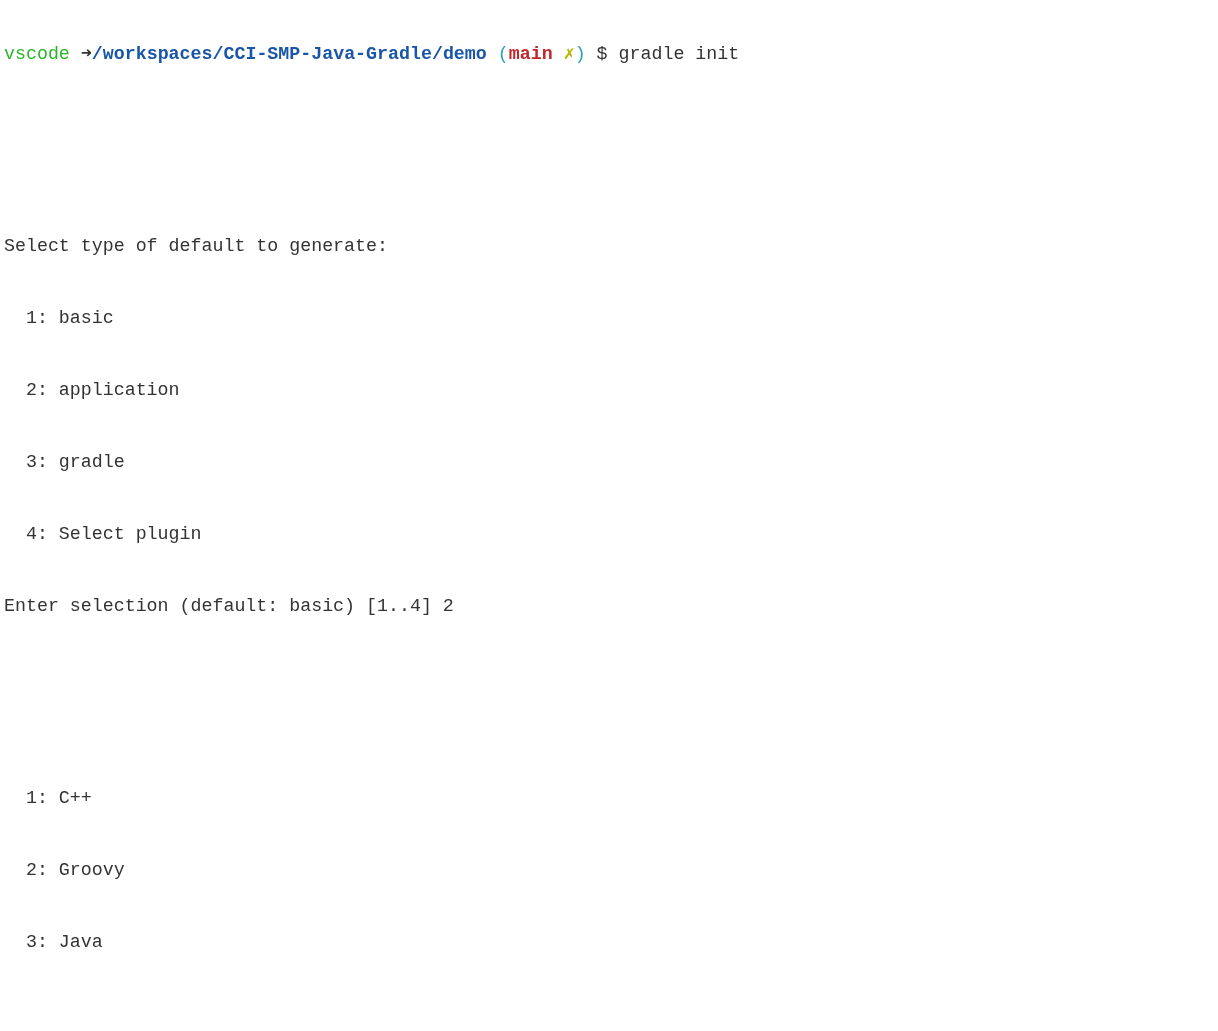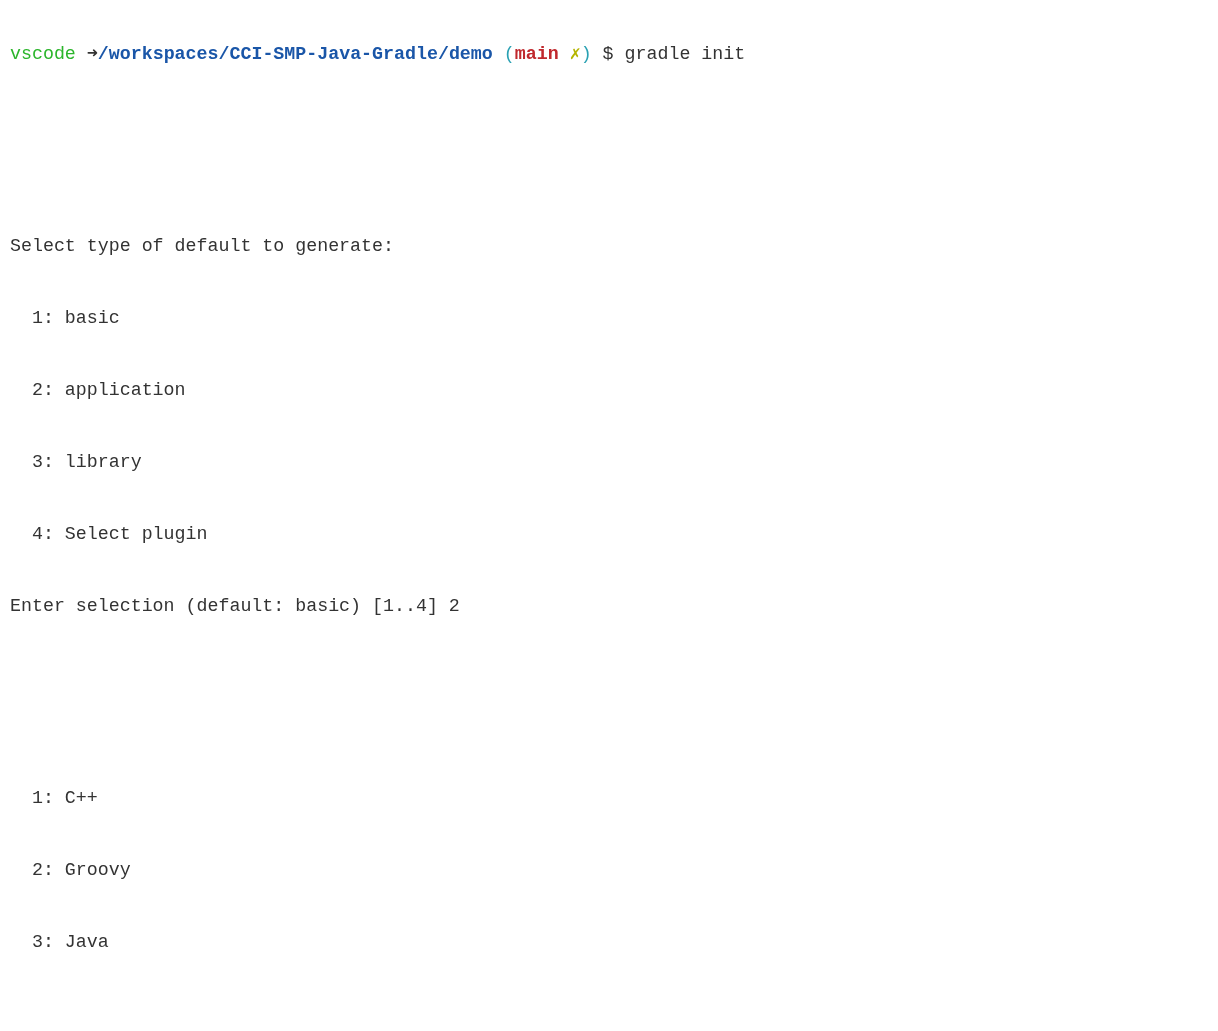--- a/index.html
+++ b/index.html
@@ -11,40 +11,40 @@
   .terminal {
     position: absolute;
     left: 0; top: -6px;
     width: 1218px;
     font-family: "Liberation Mono", "DejaVu Sans Mono", monospace;
     font-size: 18.3px;
     line-height: 24px;
     color: #333333;
     white-space: pre;
   }
-  .line { height: 24px; padding-left: 10px; }
+  .line { height: 24px; padding-left: 4px; }
   .c-green { color: #2bb52b; }
   .c-blue { color: #1a56a8; font-weight: bold; }
   .c-cyan { color: #2aa1b3; }
   .c-red { color: #c0282d; font-weight: bold; }
   .c-yellow { color: #b5b500; font-weight: bold; }
   .c-arrow { color: #333333; font-weight: bold; }
 </style>
 </head>
 <body>
 
 <div class="terminal">
   <div class="line"><span class="c-green">vscode</span> <span class="c-arrow">➜</span><span class="c-blue">/workspaces/CCI-SMP-Java-Gradle/demo</span> <span class="c-cyan">(</span><span class="c-red">main</span> <span class="c-yellow">✗</span><span class="c-cyan">)</span> <span>$</span> <span>gradle init</span></div>
   <div class="line"></div>
 
   
   <div class="line">Select type of default to generate:</div>
   <div class="line">  1: basic</div>
   <div class="line">  2: application</div>
-  <div class="line">  3: library</div>
+  <div class="line">  3: gradle</div>
   <div class="line">  4: Select plugin</div>
   <div class="line">Enter selection (default: basic) [1..4] 2</div>
   <div class="line"></div>
 
   
   <div class="line">  1: C++</div>
   <div class="line">  2: Groovy</div>
   <div class="line">  3: Java</div>
   
   

